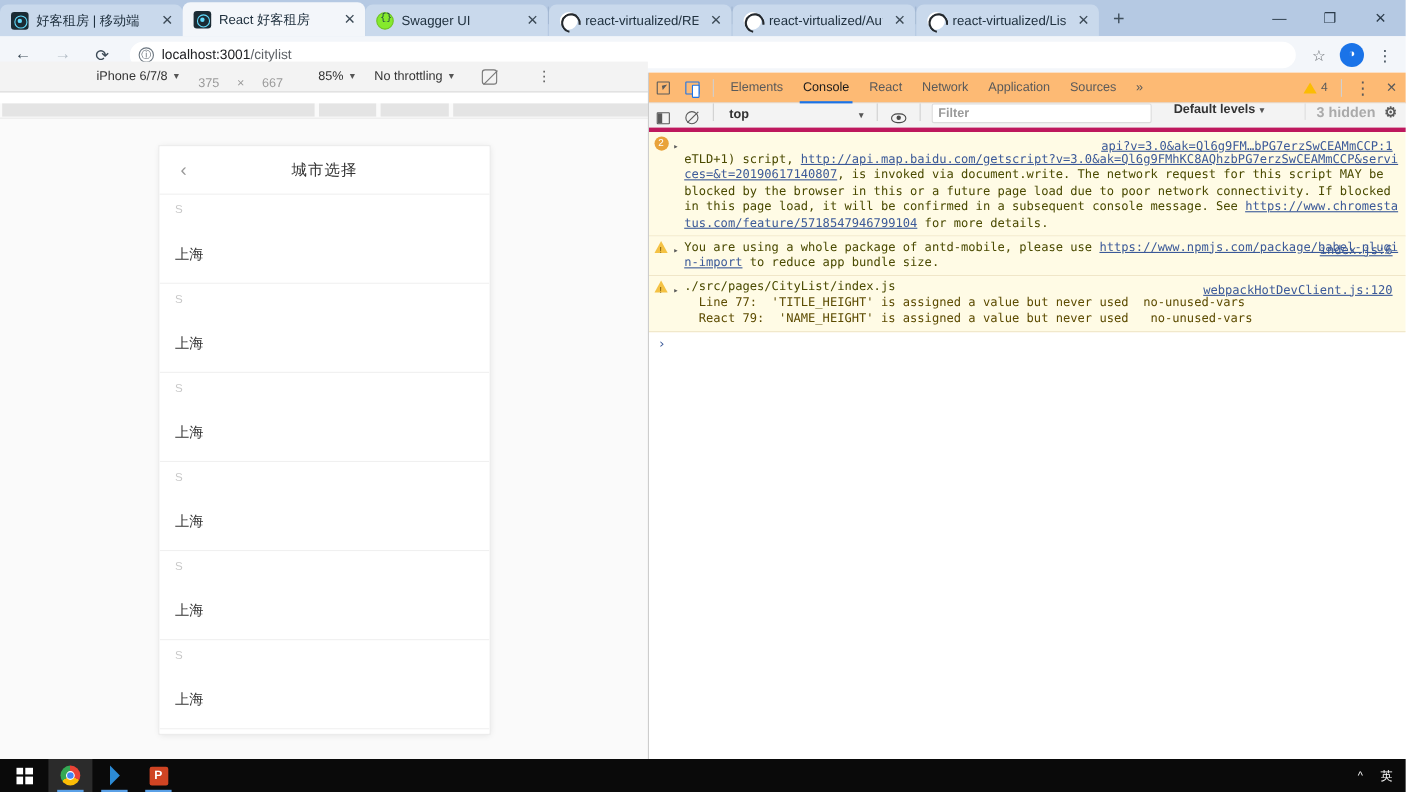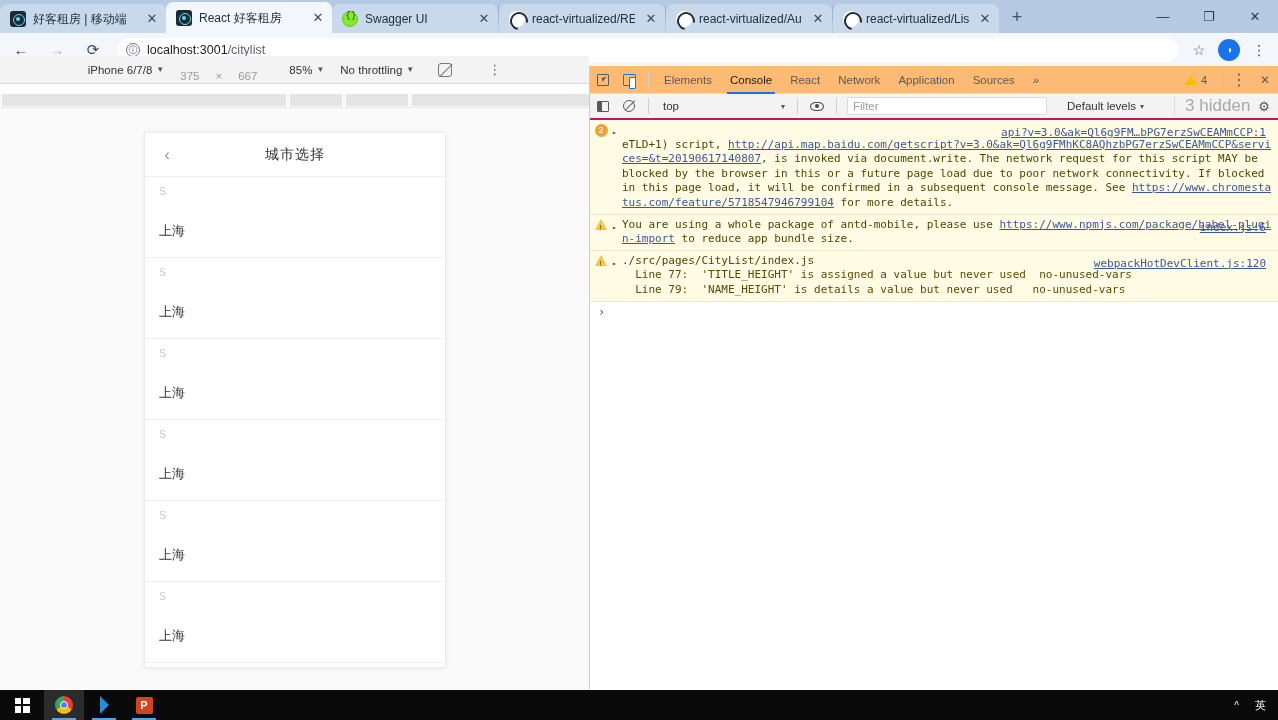--- a/index.html
+++ b/index.html
@@ -207,22 +207,22 @@
     content: ""; position: absolute; left: 6px; right: 6px; bottom: 0; height: 2px; background: #1a73e8;
   }
   .dt-spacer { flex: 1 1 auto; }
   .warn-count { display: flex; align-items: center; font-size: 11px; color: #5a5a5a; padding-right: 6px; }
   .warn-tri {
     width: 0; height: 0; border-left: 6px solid transparent; border-right: 6px solid transparent;
     border-bottom: 10px solid #fbbc04; margin-right: 4px;
   }
 
   .dt-console-toolbar {
-    height: 26px; display: flex; align-items: center;
-    border-bottom: 2px solid #be185d; background: #f3f3f3; flex: 0 0 26px;
+    height: 26px; display: flex; align-items: flex-start;
+    border-bottom: 4px solid #be185d; background: #f3f3f3; flex: 0 0 26px; font-weight: bold;
   }
   .sidebar-ico { width: 12px; height: 11px; border: 1.3px solid #5a5a5a; border-radius: 1px; position: relative; }
   .sidebar-ico::after { content:""; position:absolute; left:0; top:0; bottom:0; width:4px; background:#5a5a5a; }
   .clear-ico {
     width: 12px; height: 12px; border: 1.4px solid #5a5a5a; border-radius: 50%; position: relative;
   }
   .clear-ico::after {
     content: ""; position: absolute; left: -1px; top: 4px; width: 14px; height: 1.4px; background: #5a5a5a;
     transform: rotate(-45deg);
   }
@@ -233,21 +233,21 @@
   .eye-ico {
     width: 14px; height: 9px; border: 1.3px solid #4a4a4a; border-radius: 50% 50% 50% 50% / 60% 60% 60% 60%;
     position: relative;
   }
   .eye-ico::after { content:""; position:absolute; left:4px; top:1px; width:4px; height:4px; border-radius:50%; background:#4a4a4a; }
   .filter-input {
     width: 200px; height: 18px; background: #fff; border: 1px solid #dcdcdc; border-radius: 2px;
     font-size: 11.5px; color: #9a9a9a; padding: 0 5px; line-height: 16px; margin-left: 4px;
   }
   .levels { font-size: 11.5px; color: #333; margin-left: 20px; display: flex; align-items: center; }
-  .hidden-count { font-size: 17px; color: #aaa; padding-right: 8px; border-left: 1px solid #ddd; padding-left: 10px; }
+  .hidden-count { font-size: 13px; color: #aaa; padding-right: 8px; border-left: 1px solid #ddd; padding-left: 10px; }
   .gear { font-size: 13px; color: #5a5a5a; padding-right: 8px; }
 
   .console-body { flex: 1 1 auto; overflow: hidden; background: #fff; font-family: "DejaVu Sans Mono", monospace; }
   .msg {
     position: relative; display: flex;
     font-size: 11px; line-height: 14.6px;
     padding: 3px 6px 3px 0;
     border-bottom: 1px solid #f0e6c8;
   }
   .msg.warning { background: #fffbe5; }
@@ -505,21 +505,21 @@
 
       <div class="msg warning">
         <div class="msg-badge">
           <span class="warn-ico-sm"></span>
         </div>
         <div class="arrow">▸</div>
         <div class="msg-text">
           <span class="src-link">webpackHotDevClient.js:120</span>
           <span class="t">./src/pages/CityList/index.js</span><br>
           <span class="msg-sub">  Line 77:  'TITLE_HEIGHT' is assigned a value but never used  no-unused-vars</span><br>
-          <span class="msg-sub">  Line 79:  'NAME_HEIGHT' is details a value but never used   no-unused-vars</span>
+          <span class="msg-sub">  React 79:  'NAME_HEIGHT' is assigned a value but never used   no-unused-vars</span>
         </div>
       </div>
 
       <div class="prompt-row">
         <span>›</span>
       </div>
     </div>
   </div>
 
   <div class="taskbar">

